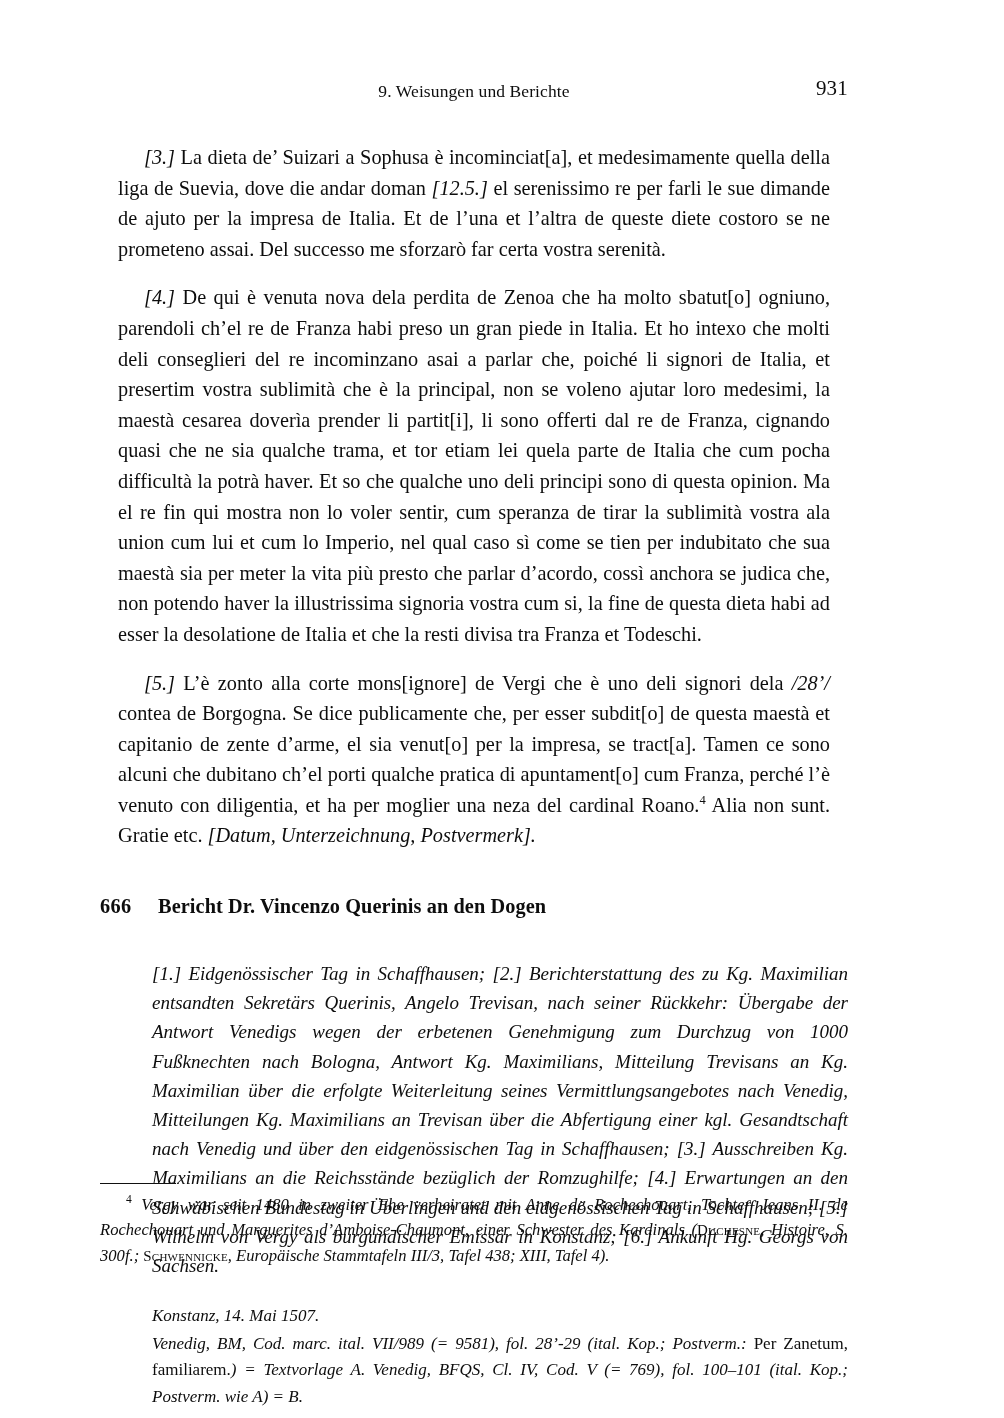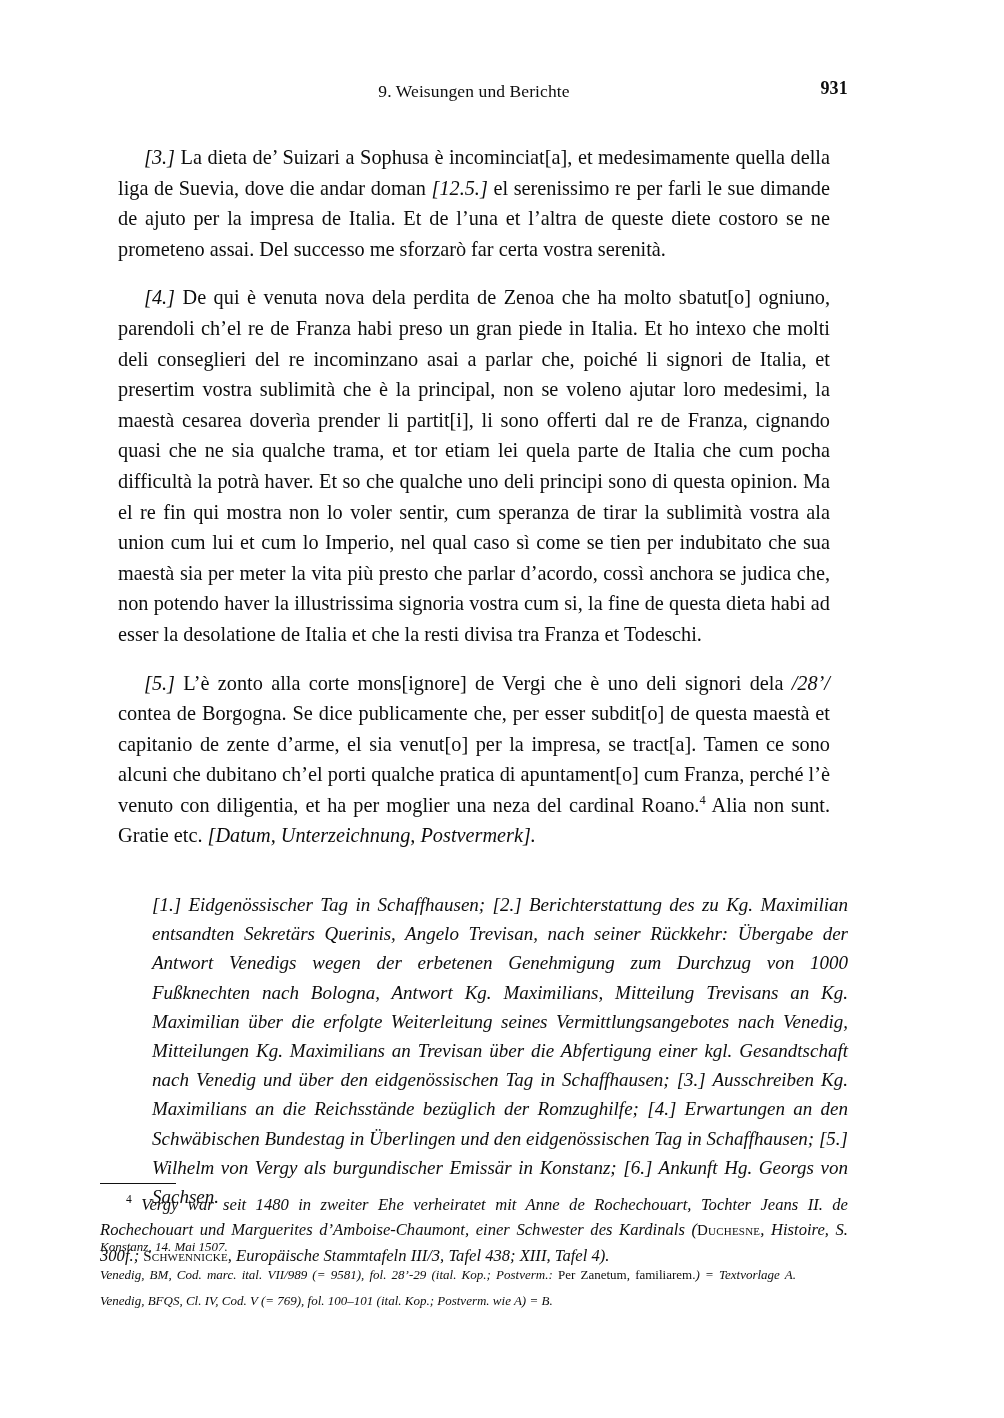--- a/index.html
+++ b/index.html
@@ -38,23 +38,22 @@
     position: absolute;
     left: 0;
     width: 748px;
     text-align: center;
     letter-spacing: 0.1px;
   }
   .running-head .rh-folio {
     position: absolute;
     right: 0;
     top: -3px;
-    font-size: 18px;
+    font-size: 21px;
     letter-spacing: 0.2px;
-    font-weight: bold;
   }
 
   
   .column {
     position: absolute;
     left: 100px;
     top: 124px;
     width: 748px;
   }
 
@@ -102,22 +101,23 @@
     font-size: 19px;
     font-style: italic;
     line-height: 29.2px;
     text-align: justify;
     hyphens: none;
   }
 
   
   .provenance {
     margin-top: 23px;
+    margin-left: 52px;
     width: 696px;
-    font-size: 13px;
+    font-size: 17px;
     line-height: 26.6px;
   }
   .provenance .dateline {
     font-style: italic;
     text-align: left;
     margin-bottom: 1px;
   }
   .provenance .source {
     font-style: italic;
     text-align: justify;
@@ -171,20 +171,24 @@
   </div>
 
   <div class="column">
 
     <p class="body-par"><span class="it">[3.]</span><span> La dieta de’ Suizari a Sophusa è incominciat[a], et medesimamente quella della liga de Suevia, dove die andar doman </span><span class="it">[12.5.]</span><span> el serenissimo re per farli le sue dimande de ajuto per la impresa de Italia. Et de l’una et l’altra de queste diete costoro se ne prometeno assai. Del successo me sforzarò far certa vostra serenità.</span></p>
 
     <p class="body-par"><span class="it">[4.]</span><span> De qui è venuta nova dela perdita de Zenoa che ha molto sbatut[o] ogniuno, parendoli ch’el re de Franza habi preso un gran piede in Italia. Et ho intexo che molti deli conseglieri del re incominzano asai a parlar che, poiché li signori de Italia, et presertim vostra sublimità che è la principal, non se voleno ajutar loro medesimi, la maestà cesarea doverìa prender li partit[i], li sono offerti dal re de Franza, cignando quasi che ne sia qualche trama, et tor etiam lei quela parte de Italia che cum pocha difficultà la potrà haver. Et so che qualche uno deli principi sono di questa opinion. Ma el re fin qui mostra non lo voler sentir, cum speranza de tirar la sublimità vostra ala union cum lui et cum lo Imperio, nel qual caso sì come se tien per indubitato che sua maestà sia per meter la vita più presto che parlar d’acordo, cossì anchora se judica che, non potendo haver la illustrissima signoria vostra cum si, la fine de questa dieta habi ad esser la desolatione de Italia et che la resti divisa tra Franza et Todeschi.</span></p>
 
     <p class="body-par"><span class="it">[5.]</span><span> L’è zonto alla corte mons[ignore] de Vergi che è uno deli signori dela </span><span class="it">/28’/</span><span> contea de Borgogna. Se dice publicamente che, per esser subdit[o] de questa maestà et capitanio de zente d’arme, el sia venut[o] per la impresa, se tract[a]. Tamen ce sono alcuni che dubitano ch’el porti qualche pratica di apuntament[o] cum Franza, perché l’è venuto con diligentia, et ha per moglier una neza del cardinal Roano.</span><sup class="fn-ref">4</sup><span> Alia non sunt. Gratie etc. </span><span class="it">[Datum, Unterzeichnung, Postvermerk].</span></p>
 
+    <div class="section-head">
+      <span class="sh-num">666</span>
+      <span class="sh-title">Bericht Dr. Vincenzo Querinis an den Dogen</span>
+    </div>
 
     <div class="regest">[1.] Eidgenössischer Tag in Schaffhausen; [2.] Berichterstattung des zu Kg. Maximilian entsandten Sekretärs Querinis, Angelo Trevisan, nach seiner Rückkehr: Übergabe der Antwort Venedigs wegen der erbetenen Genehmigung zum Durchzug von 1000 Fußknechten nach Bologna, Antwort Kg. Maximilians, Mitteilung Trevisans an Kg. Maximilian über die erfolgte Weiterleitung seines Vermittlungsangebotes nach Venedig, Mitteilungen Kg. Maximilians an Trevisan über die Abfertigung einer kgl. Gesandtschaft nach Venedig und über den eidgenössischen Tag in Schaffhausen; [3.] Ausschreiben Kg. Maximilians an die Reichsstände bezüglich der Romzughilfe; [4.] Erwartungen an den Schwäbischen Bundestag in Überlingen und den eidgenössischen Tag in Schaffhausen; [5.] Wilhelm von Vergy als burgundischer Emissär in Konstanz; [6.] Ankunft Hg. Georgs von Sachsen.</div>
 
     <div class="provenance">
       <div class="dateline">Konstanz, 14. Mai 1507.</div>
       <div class="source"><span>Venedig, BM, Cod. marc. ital. VII/989 (= 9581), fol. 28’-29 (ital. Kop.; Postverm.: </span><span class="roman">Per Zanetum, familiarem.</span><span>) = Textvorlage A. Venedig, BFQS, Cl. IV, Cod. V (= 769), fol. 100–101 (ital. Kop.; Postverm. wie A) = B.</span></div>
     </div>
 
   </div>
 

